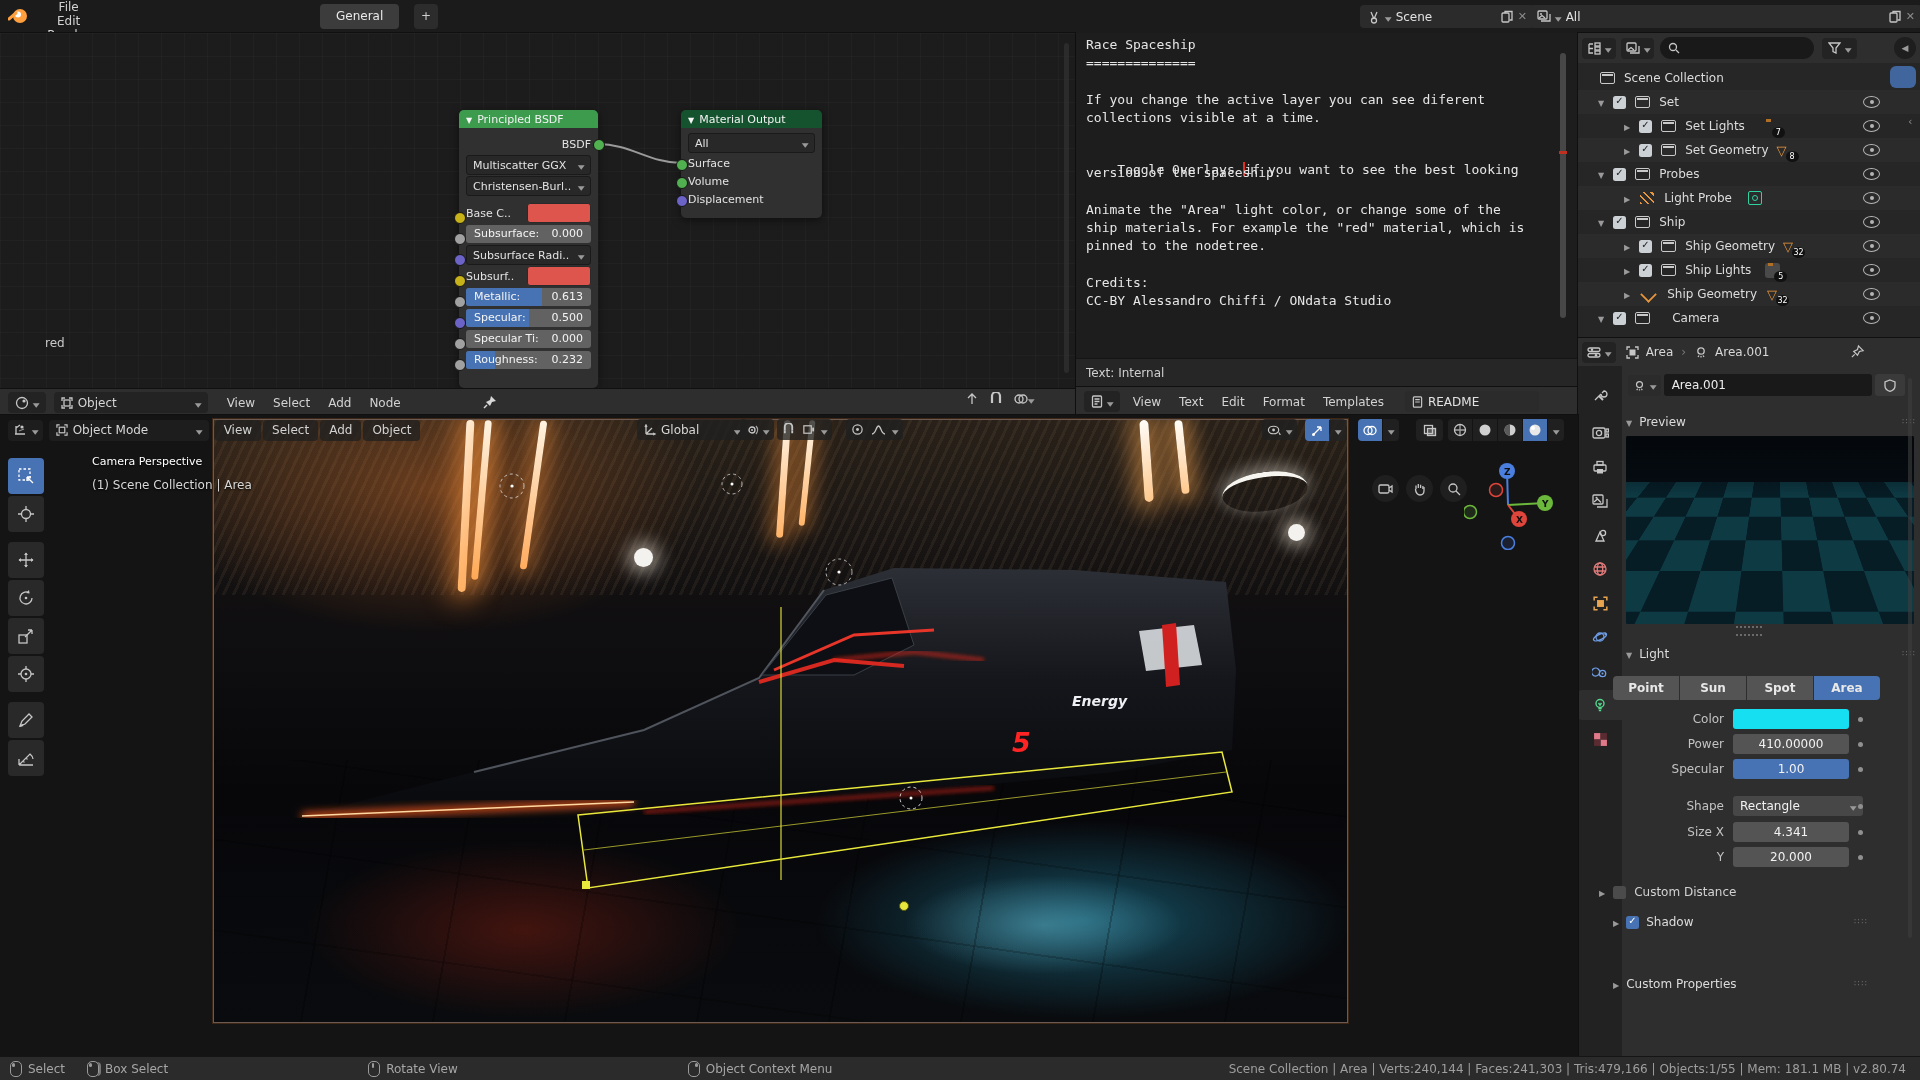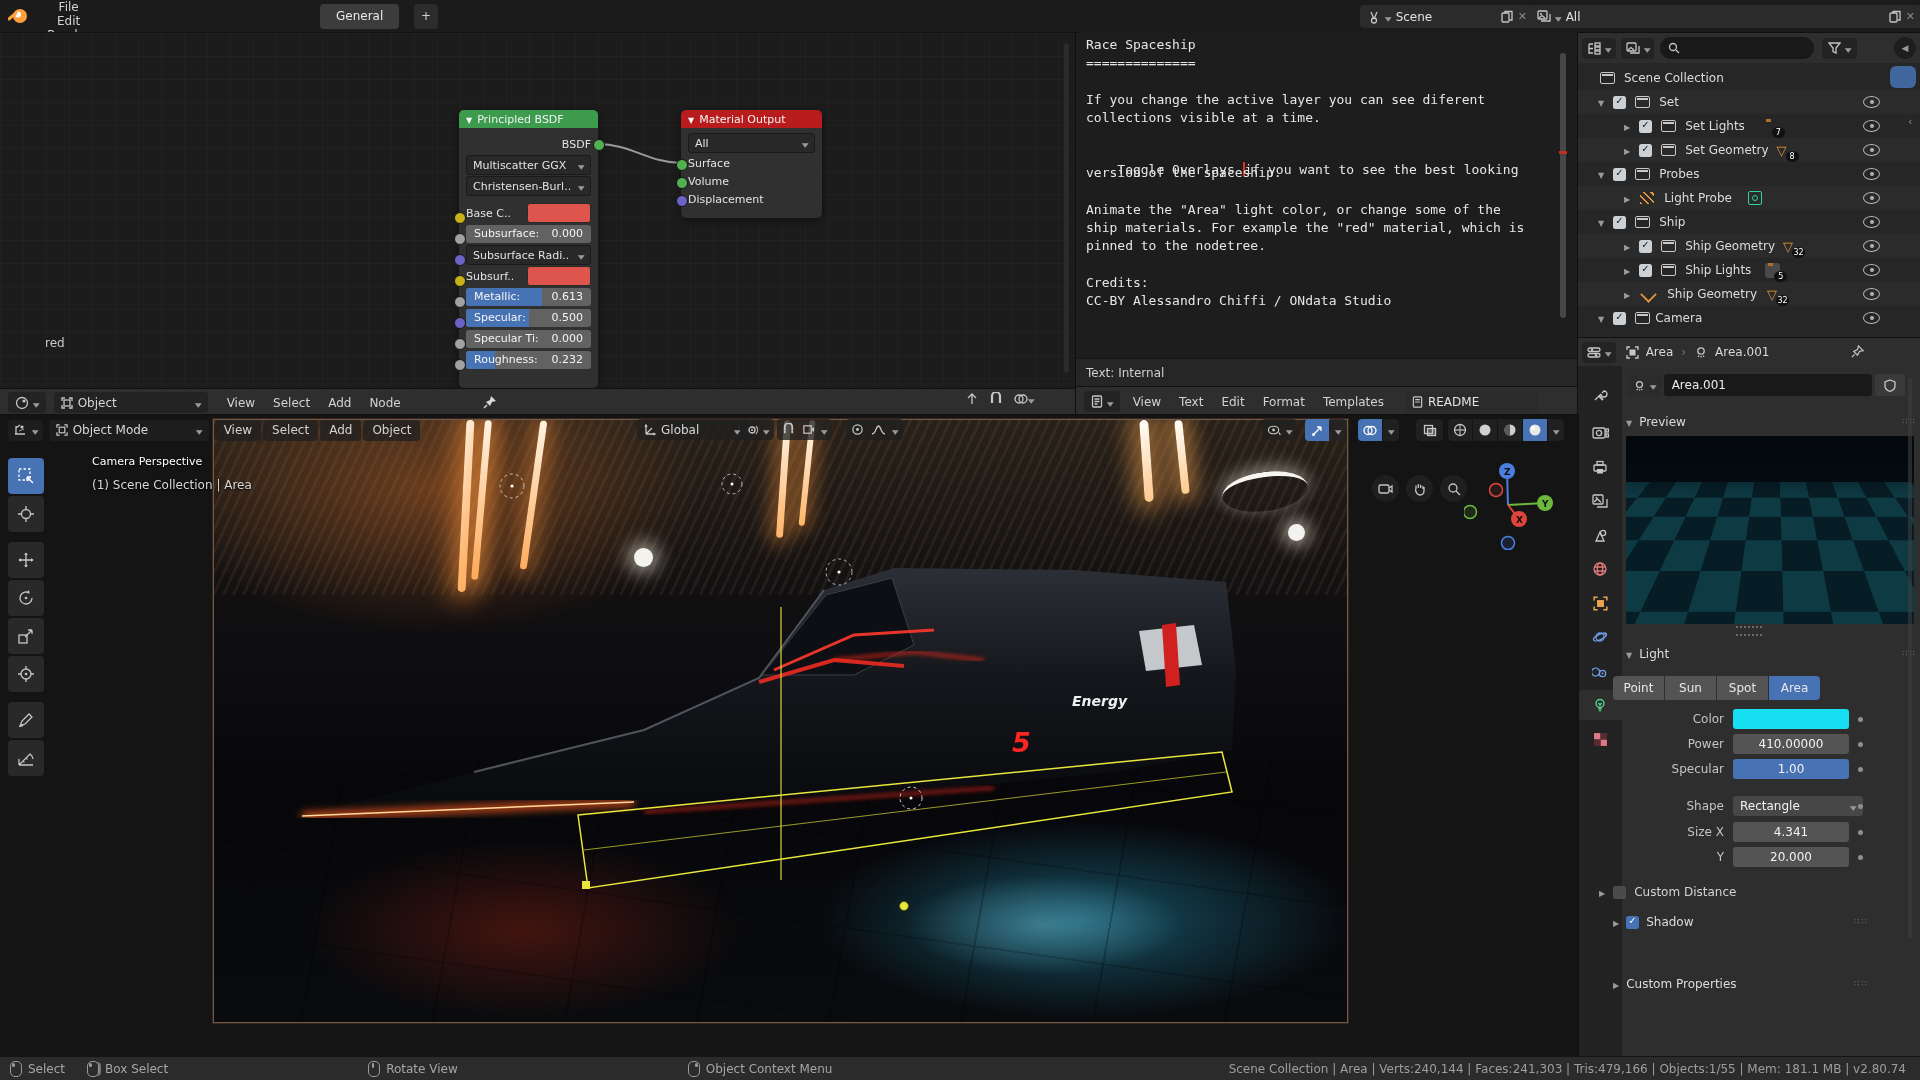--- a/index.html
+++ b/index.html
@@ -237,21 +237,21 @@
   <div class="sock yellow" style="left:454px;top:179px;"></div>
   <div class="sock gray" style="left:454px;top:200px;"></div>
   <div class="sock purple" style="left:454px;top:221px;"></div>
   <div class="sock yellow" style="left:454px;top:242px;"></div>
   <div class="sock gray" style="left:454px;top:263px;"></div>
   <div class="sock purple" style="left:454px;top:284px;"></div>
   <div class="sock gray" style="left:454px;top:305px;"></div>
   <div class="sock gray" style="left:454px;top:326px;"></div>
 
   <div class="abs node" style="left:681px;top:77px;width:141px;height:108px;">
-    <div class="node-hd" style="background:#b91c1c;text-align:right;">
+    <div class="node-hd" style="background:#14532d;text-align:right;">
       <span class="tri-d" style="filter:brightness(1.6);"></span>
       <span>Material Output</span>
     </div>
     <div class="nrow" style="margin-top:6px;">
         <div class="ndrop">
           <span>All</span>
           <span class="chev"></span>
         </div>
       </div>
     <div class="nrow" style="height:16px;">
@@ -477,21 +477,21 @@
     <span class="tri-r" style="margin-left:46px;"></span>
     <span class="empty-icon" style="margin-left:12px;"></span>
     <span style="margin-left:12px;">Ship Geometry</span>
     <span class="badge" style="margin-left:10px;"><span class="meshtri">▽</span><span class="cnt">32</span></span>
     <span class="eye" style="margin-left:auto;margin-right:40px;"></span>
   </div>
   <div class="ol-row" style="top:273px;">
     <span class="tri-d" style="margin-left:20px;"></span>
     <span class="cb" style="margin-left:9px;"></span>
     <span class="col-icon" style="margin-left:9px;"></span>
-    <span style="margin-left:5px;text-align:center;">Camera</span>
+    <span style="margin-left:22px;text-align:center;">Camera</span>
     <span class="eye" style="margin-left:auto;margin-right:40px;"></span>
   </div>
 
   <div class="abs" style="left:316px;top:4px;width:22px;height:22px;border-radius:50%;background:#1e1e1e;color:#9a9a9a;font-size:9px;line-height:22px;text-align:center;">◀</div>
   <div class="abs" style="left:312px;top:33px;width:26px;height:22px;background:#4772b3;border-radius:6px;opacity:.85;"></div>
   <div class="abs" style="left:330px;top:82px;color:#8a8a8a;font-size:11px;">‹</div>
 </div>
 
 <div class="abs region-border" id="properties" style="left:1578px;top:338px;width:342px;height:718px;">
 
@@ -638,21 +638,21 @@
          transform:perspective(240px) rotateX(57deg);transform-origin:top center;"></div>
     <div class="abs" style="left:0;top:0;width:288px;height:60px;background:linear-gradient(#04080c,rgba(4,8,12,0));"></div>
   </div>
   <div class="abs" style="left:158px;top:288px;width:26px;height:6px;border-top:2px dotted #6a6a6a;border-bottom:2px dotted #6a6a6a;"></div>
 
   <div class="abs panel-hd" style="left:48px;top:304px;width:290px;">
     <span class="tri-d"></span>
     <span>Light</span>
     <span class="grip" style="margin-left:auto;"></span>
   </div>
-  <div class="abs row" style="left:35px;top:338px;width:207px;gap:1px;">
+  <div class="abs row" style="left:35px;top:338px;width:267px;gap:1px;font-weight:bold;">
     <div class="typebtn" style="flex:1;border-radius:4px 0 0 4px;">Point</div>
     <div class="typebtn" style="flex:1;">Sun</div>
     <div class="typebtn" style="flex:1;">Spot</div>
     <div class="typebtn" style="flex:1;background:#4772b3;border-radius:0 4px 4px 0;">Area</div>
   </div>
 
   <div class="abs plabel" style="left:0;top:374px;width:146px;text-align:right;">Color</div>
   <div class="abs" style="left:155px;top:371px;width:116px;height:20px;border-radius:3px;background:#17dff2;"></div>
   <div class="abs anim-dot" style="left:280px;top:379px;"></div>
 

